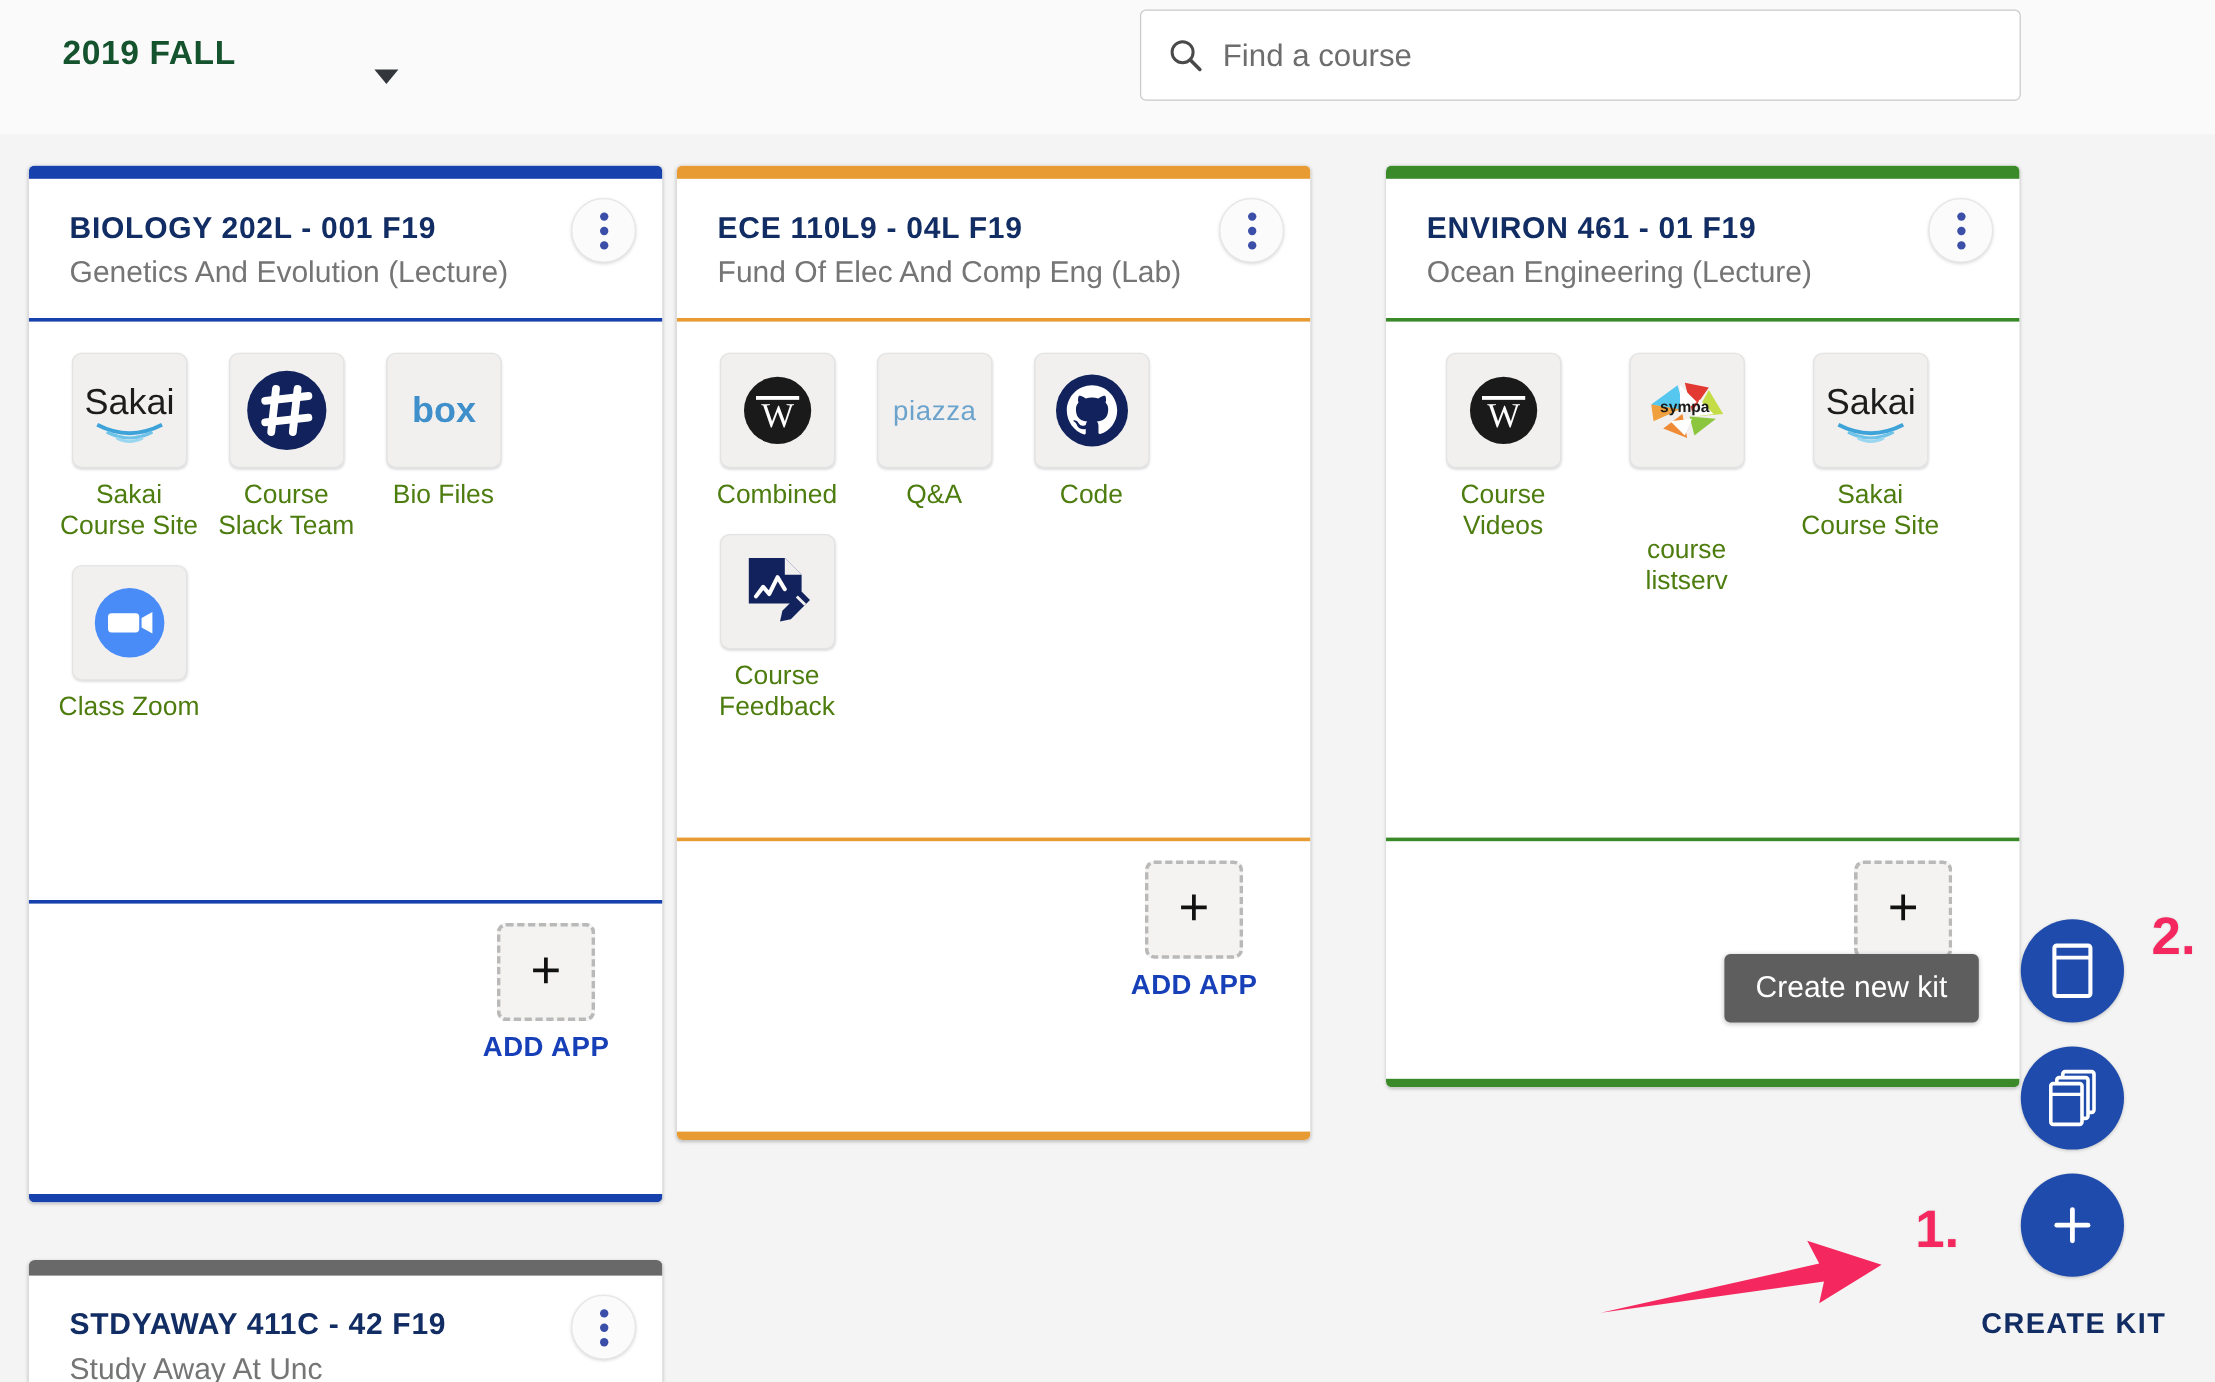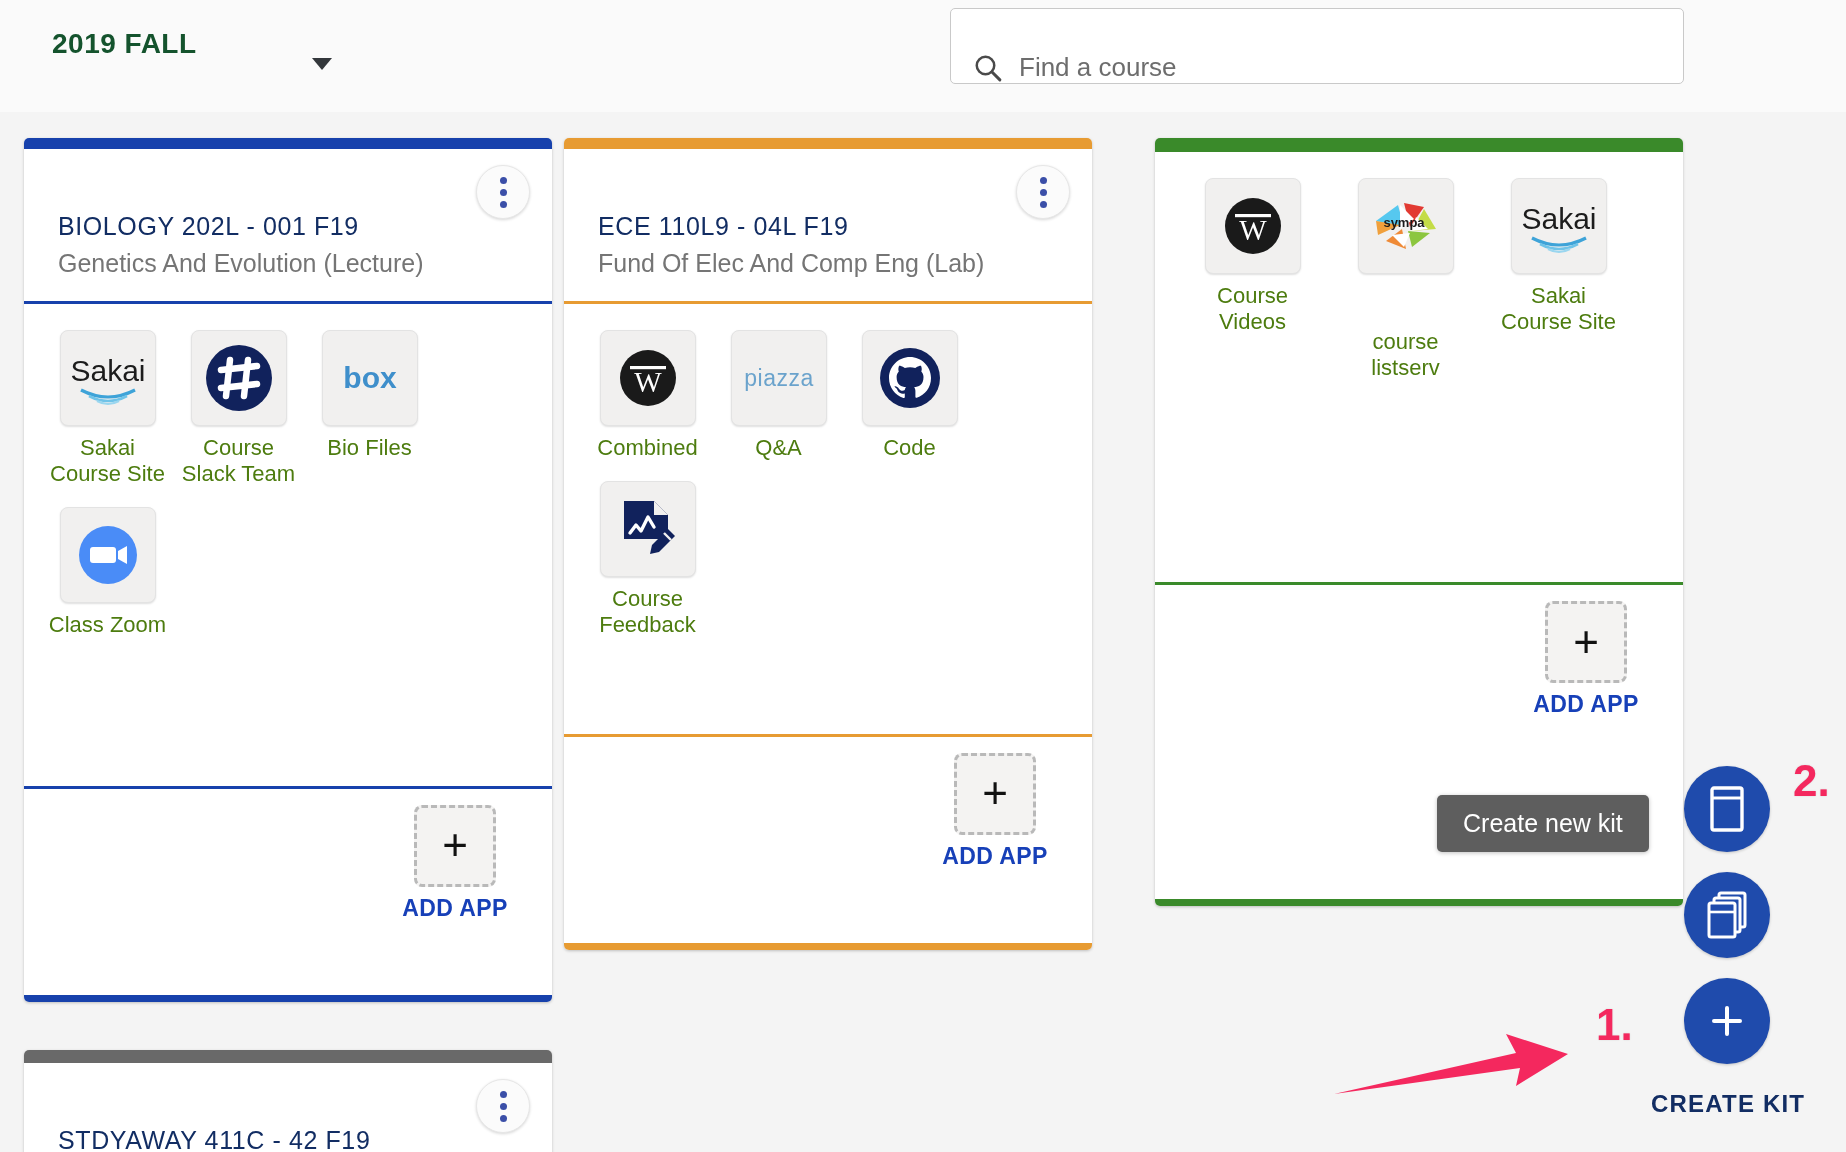--- a/index.html
+++ b/index.html
@@ -24,40 +24,40 @@
     border-left: 10px solid transparent;
     border-right: 10px solid transparent;
     border-top: 12px solid #33373b;
   }
   .search-box {
     position: absolute; left: 950px; top: 8px;
     width: 734px; height: 76px;
     background: #ffffff;
     border: 1px solid #c9c9c9;
     border-radius: 5px;
-    display: flex; align-items: flex-end;
+    display: flex; align-items: center;
   }
   .search-icon { margin-left: 22px; width: 30px; height: 30px; flex: none; }
   .search-placeholder {
     margin-left: 16px; font-size: 26px; color: #6d6d6d;
   }
 
   
   .card {
     position: absolute;
     background: #ffffff;
     border-radius: 5px;
     box-shadow: 0 1px 3px rgba(0,0,0,0.22);
     overflow: hidden;
   }
   .card-topbar { height: 11px; width: 100%; }
   .card-head { padding: 26px 34px 20px 34px; position: relative; }
   .card-code {
-    font-size: 25px; font-weight: normal; letter-spacing: 0.6px;
-    color: #122d63; line-height: 1.25; margin-top: 36px;
+    font-size: 25px; font-weight: bold; letter-spacing: 0.6px;
+    color: #122d63; line-height: 1.25;
   }
   .card-name {
     font-size: 25px; color: #757575; line-height: 1.38; margin-top: 4px;
     max-width: 400px;
   }
   .kebab {
     position: absolute; right: 22px; top: 16px;
     width: 54px; height: 54px; border-radius: 50%;
     background: #fbfbfb; border: 1px solid #e6e6e6;
     box-shadow: 0 1px 3px rgba(0,0,0,0.16);
@@ -303,20 +303,29 @@
             <span class="plus-glyph">+</span>
           </div>
         <div class="addapp-label">ADD APP</div>
       </div>
     </div>
     <div style="position:absolute;left:0;bottom:0;width:100%;height:7px;background:#e79b32;"></div>
   </div>
 
   <div class="card" style="left:1155px; top:138px; width:528px; height:768px;">
     <div class="card-topbar" style="background:#3a8a2a;"></div>
+    <div class="card-head">
+      <div class="card-code">ENVIRON 461 - 01 F19</div>
+      <div class="card-name">Ocean Engineering (Lecture)</div>
+      <div class="kebab">
+          <i></i>
+          <i></i>
+          <i></i>
+        </div>
+    </div>
     <div class="card-div" style="background:#3a8a2a;"></div>
 
     <div class="apps" style="height:430px; padding-left:32px;">
       <div class="app">
         <div class="app-tile">
           <svg width="66" height="66" viewBox="0 0 66 66">
             <circle cx="33" cy="33" r="28" fill="#1a1a1a"></circle>
             <rect x="15" y="21" width="36" height="3.2" fill="#ffffff"></rect>
             <text x="33" y="47" font-family="Liberation Serif, serif" font-size="29" fill="#ffffff" text-anchor="middle">W</text>
           </svg>

